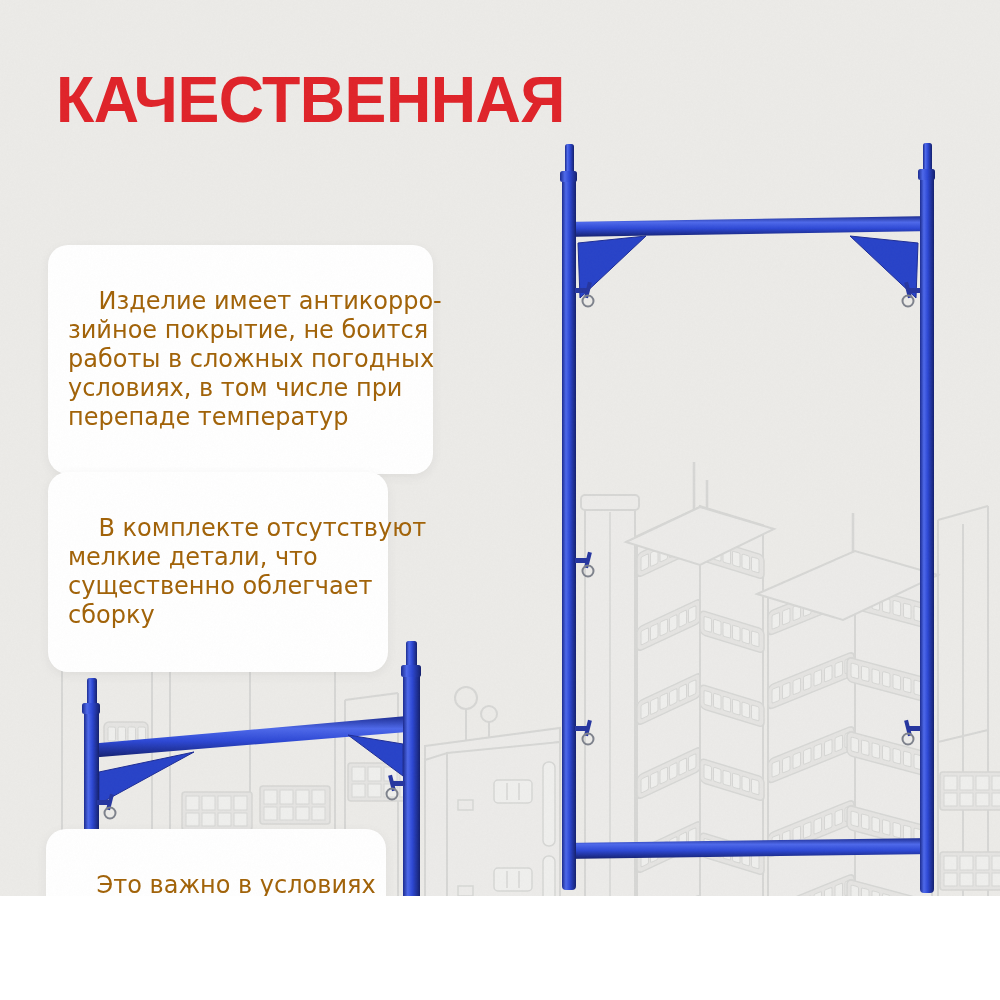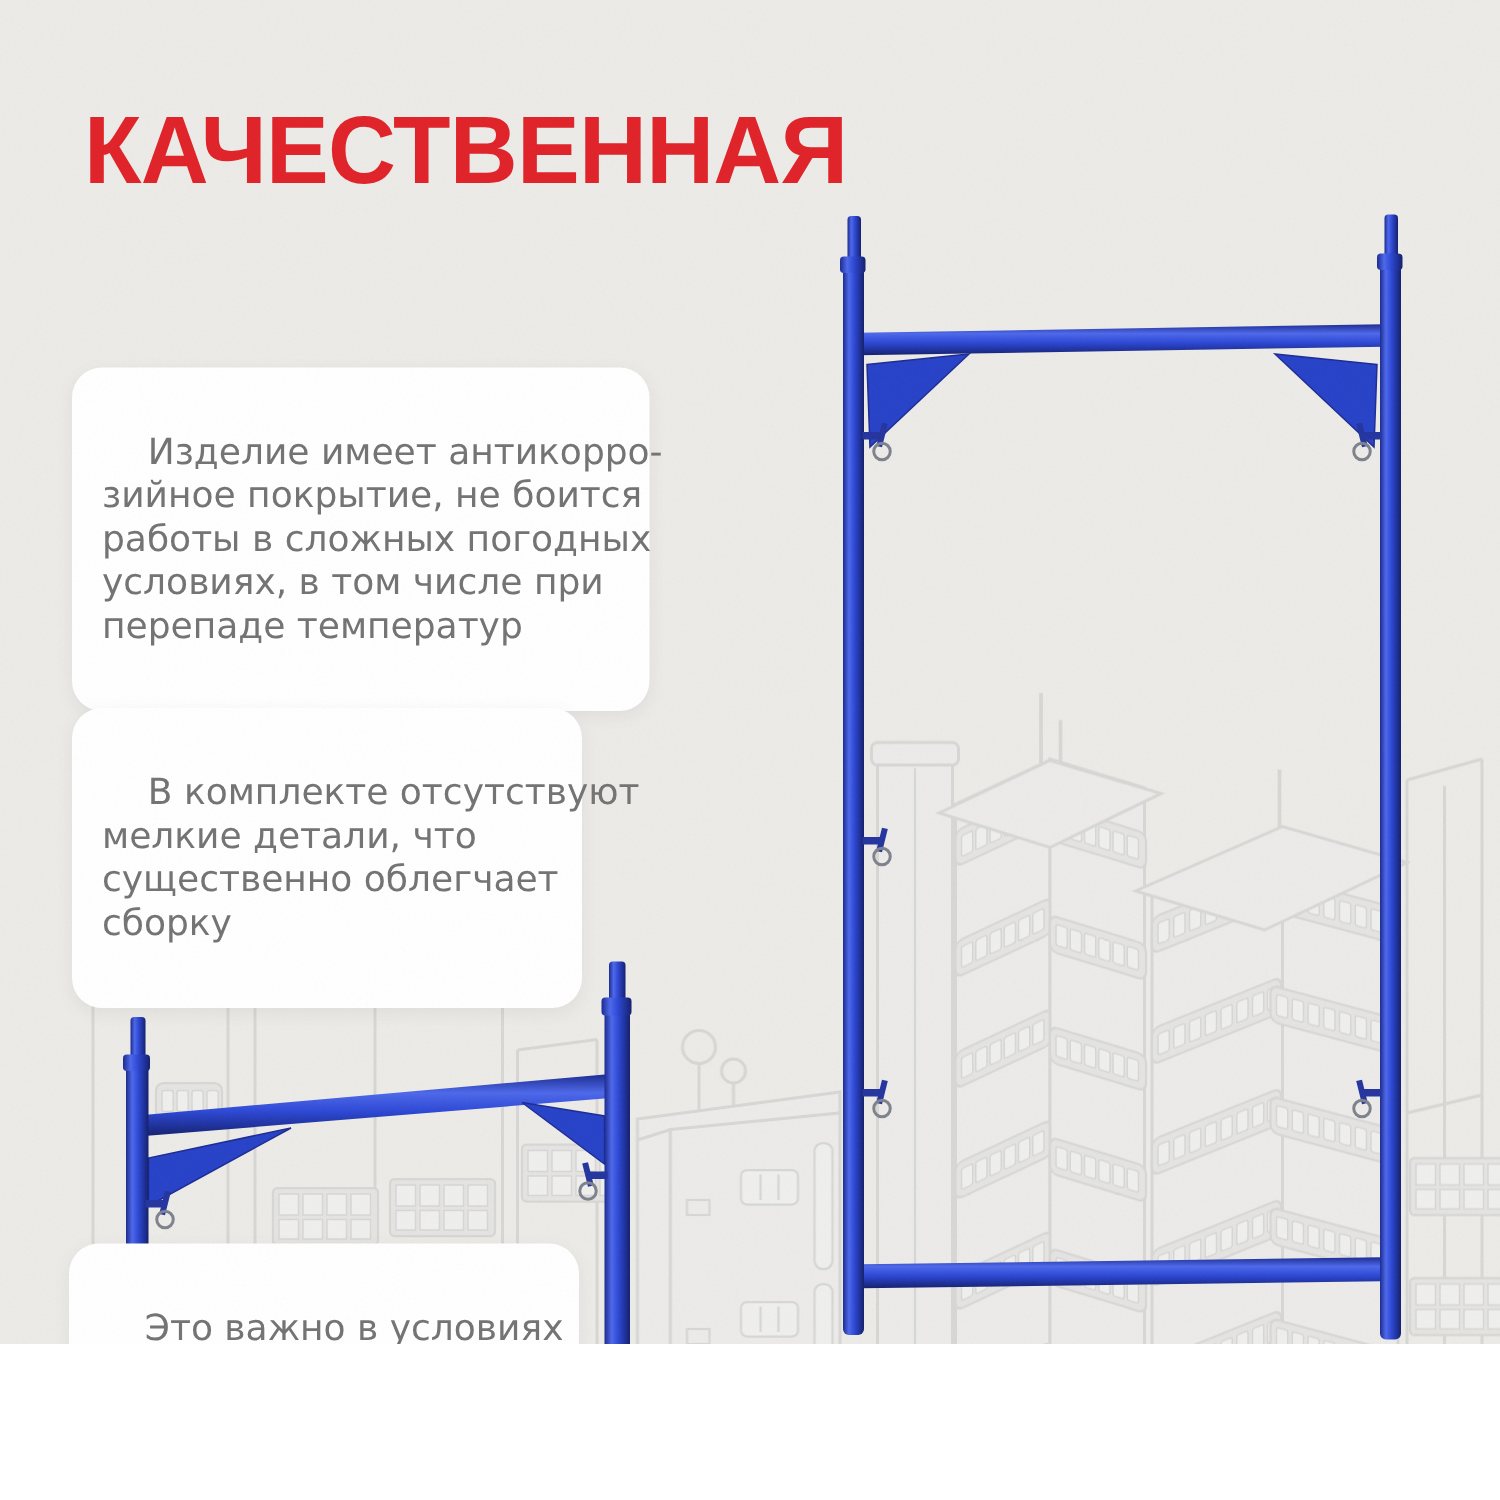--- a/index.html
+++ b/index.html
@@ -13,21 +13,21 @@
   .page-title{
     position:absolute;left:56px;top:68px;margin:0;
     font-family:"Liberation Sans",sans-serif;
     font-size:64px;font-weight:700;line-height:1;letter-spacing:-.5px;
     color:#e02329;white-space:pre;
     transform:scaleX(.98);transform-origin:left top;
   }
   .card{
     position:absolute;background:#ffffff;border-radius:20px;
     box-shadow:0 3px 10px rgba(110,110,105,.10);
-    color:#737373;
+    color:#a16207;
     font-family:"DejaVu Sans","Liberation Sans",sans-serif;
     font-size:24px;line-height:29px;font-weight:400;
     padding:13px 20px;white-space:pre;z-index:5;
   }
   .card-1{left:48px;top:245px;width:345px;}
   .card-2{left:48px;top:472px;width:300px;}
   .card-3{left:46px;top:829px;width:300px;}
   .bg-art{z-index:1;}
   .frames{z-index:3;}
   .noise{z-index:9;opacity:.7;}

